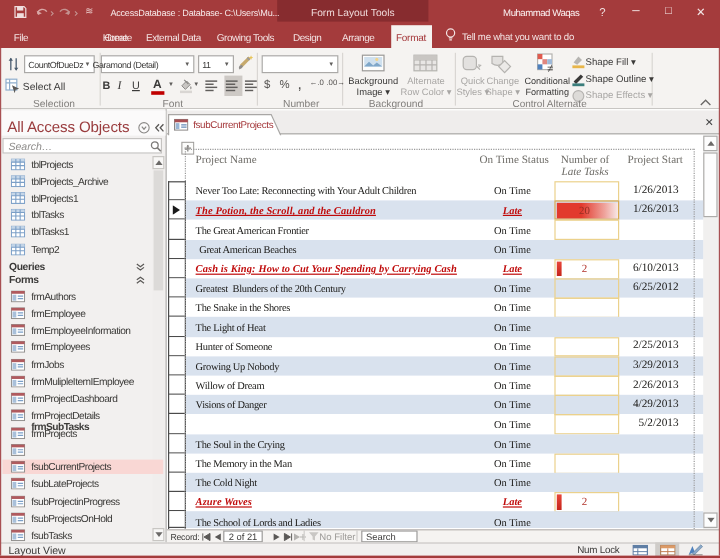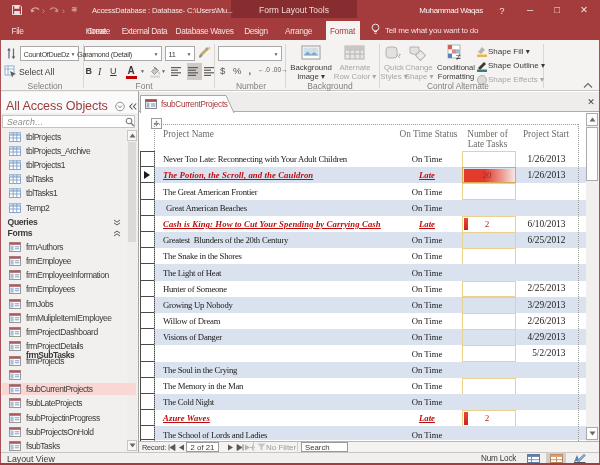--- a/index.html
+++ b/index.html
@@ -28,21 +28,21 @@
 <div class="t" style="left:92px;top:5.5px;font-size:7.6px;color:#f6e8e8;letter-spacing:-0.2px;">AccessDatabase : Database- C:\Users\Mu...</div>
 <div class="t" style="left:451px;top:5.5px;font-size:8px;color:#fdf5f5;transform:translateX(-50%);letter-spacing:-0.4px;">Muhammad Waqas</div>
 <div class="t" style="left:502px;top:4.5px;font-size:9.5px;color:#f2e4e4;transform:translateX(-50%);">?</div>
 <div class="t" style="left:530px;top:3px;font-size:11px;color:#f2e4e4;transform:translateX(-50%);">–</div>
 <div class="t" style="left:557px;top:4px;font-size:9.5px;color:#f2e4e4;transform:translateX(-50%);">□</div>
 <div class="t" style="left:584px;top:4px;font-size:9.5px;color:#f2e4e4;transform:translateX(-50%);">✕</div>
 <div class="t" style="left:17.5px;top:25.5px;font-size:8.3px;color:#f3e3e3;transform:translateX(-50%);letter-spacing:-0.35px;">File</div>
 <div class="t" style="left:57px;top:25.5px;font-size:8.3px;color:#f3e3e3;transform:translateX(-50%);letter-spacing:-0.35px;margin-left:39px;">Home</div>
 <div class="t" style="left:98.5px;top:25.5px;font-size:8.3px;color:#f3e3e3;transform:translateX(-50%);letter-spacing:-0.35px;">Create</div>
 <div class="t" style="left:144.5px;top:25.5px;font-size:8.3px;color:#f3e3e3;transform:translateX(-50%);letter-spacing:-0.35px;">External Data</div>
-<div class="t" style="left:204.5px;top:25.5px;font-size:8.3px;color:#f3e3e3;transform:translateX(-50%);letter-spacing:-0.35px;">Database Waves</div>
+<div class="t" style="left:204.5px;top:25.5px;font-size:8.3px;color:#f3e3e3;transform:translateX(-50%);letter-spacing:-0.35px;">Growing Tools</div>
 <div class="t" style="left:256px;top:25.5px;font-size:8.3px;color:#f3e3e3;transform:translateX(-50%);letter-spacing:-0.35px;">Design</div>
 <div class="t" style="left:298.5px;top:25.5px;font-size:8.3px;color:#f3e3e3;transform:translateX(-50%);letter-spacing:-0.35px;">Arrange</div>
 <div class="a" style="left:325.5px;top:20.5px;width:34.5px;height:20px;background:#f5f3f1;"></div>
 <div class="t" style="left:342.5px;top:25.5px;font-size:8.3px;color:#a4373a;transform:translateX(-50%);letter-spacing:-0.2px;">Format</div>
 <svg class="a" style="left:370px;top:23px" width="11" height="13" viewBox="0 0 11 13">
 <circle cx="5.5" cy="4.5" r="3.4" fill="none" stroke="#f3e3e3" stroke-width="1"></circle>
 <path d="M4 8.5 h3 M4.4 10.2 h2.2" stroke="#f3e3e3" stroke-width="1"></path>
   </svg>
 <div class="t" style="left:385px;top:25.5px;font-size:8px;color:#f3e3e3;letter-spacing:-0.2px;">Tell me what you want to do</div>
 <div class="a" style="left:0;top:40px;width:600px;height:51px;background:#f5f3f1;border-bottom:1px solid #c8c6c3;"></div>
@@ -471,21 +471,21 @@
 <div class="a" style="left:140px;top:426.4px;width:14px;height:14.100000000000023px;background:#fff;border-bottom:1px solid #4a4a4a;"></div>
 <div class="t ser" style="left:163px;top:429.59999999999997px;font-size:8.7px;color:#21201e;letter-spacing:-0.25px;">The School of Lords and Ladies</div>
 <div class="t ser" style="left:427px;top:429.59999999999997px;font-size:8.7px;color:#21201e;transform:translateX(-50%);">On Time</div>
 <div class="a" style="left:140px;top:151.0px;width:14.5px;height:289.5px;border:1px solid #4a4a4a;border-bottom:none;"></div>
 <div class="a" style="left:154px;top:123.5px;width:424px;height:0;border-top:1px dotted #9b9b9b;"></div>
 <div class="a" style="left:154px;top:123.5px;width:0;height:317px;border-left:1px dotted #9b9b9b;"></div>
 <div class="a" style="left:578px;top:123.5px;width:0;height:317px;border-left:1px dotted #9b9b9b;"></div>
 <div class="t ser" style="left:163px;top:128.5px;font-size:9.3px;color:#6e6c67;">Project Name</div>
 <div class="t ser" style="left:428.5px;top:128.5px;font-size:9.3px;color:#6e6c67;transform:translateX(-50%);text-align:center;">On Time Status</div>
 <div class="t ser" style="left:487.5px;top:128.5px;font-size:9.3px;color:#6e6c67;transform:translateX(-50%);">Number of</div>
-<div class="t ser" style="left:487.5px;top:138.8px;font-size:9.3px;color:#6e6c67;transform:translateX(-50%);">Late Tasks</div>
+<div class="t ser" style="left:487.5px;top:138.8px;font-size:9.3px;color:#6e6c67;transform:translateX(-50%);font-style:italic;">Late Tasks</div>
 <div class="t ser" style="left:546px;top:128.5px;font-size:9.3px;color:#6e6c67;transform:translateX(-50%);">Project Start</div>
 <div class="a" style="left:139px;top:440.5px;width:461px;height:11.5px;background:#f5f3f1;border-top:1px solid #b8b5b2;"></div>
 <div class="t" style="left:142px;top:443.2px;font-size:7.3px;color:#3b3a39;letter-spacing:-0.2px;">Record:</div>
 <svg class="a" style="left:168px;top:443.5px" width="76" height="7" viewBox="0 0 76 7">
 <path d="M1 0.5 v6 M7 0.5 L2 3.5 L7 6.5 z" fill="#5a5856" stroke="#5a5856" stroke-width="0.8"></path>
 <path d="M16 0.5 L11 3.5 L16 6.5 z" fill="#5a5856"></path>
 <path d="M60 0.5 L65 3.5 L60 6.5 z" fill="#5a5856"></path>
 <path d="M69 0.5 L74 3.5 L69 6.5 z M75 0.5 v6" fill="#5a5856" stroke="#5a5856" stroke-width="0.8"></path>
   </svg>
 <div class="a" style="left:186px;top:441.5px;width:33px;height:10.5px;background:#fff;border:1px solid #9c9a98;"></div>

